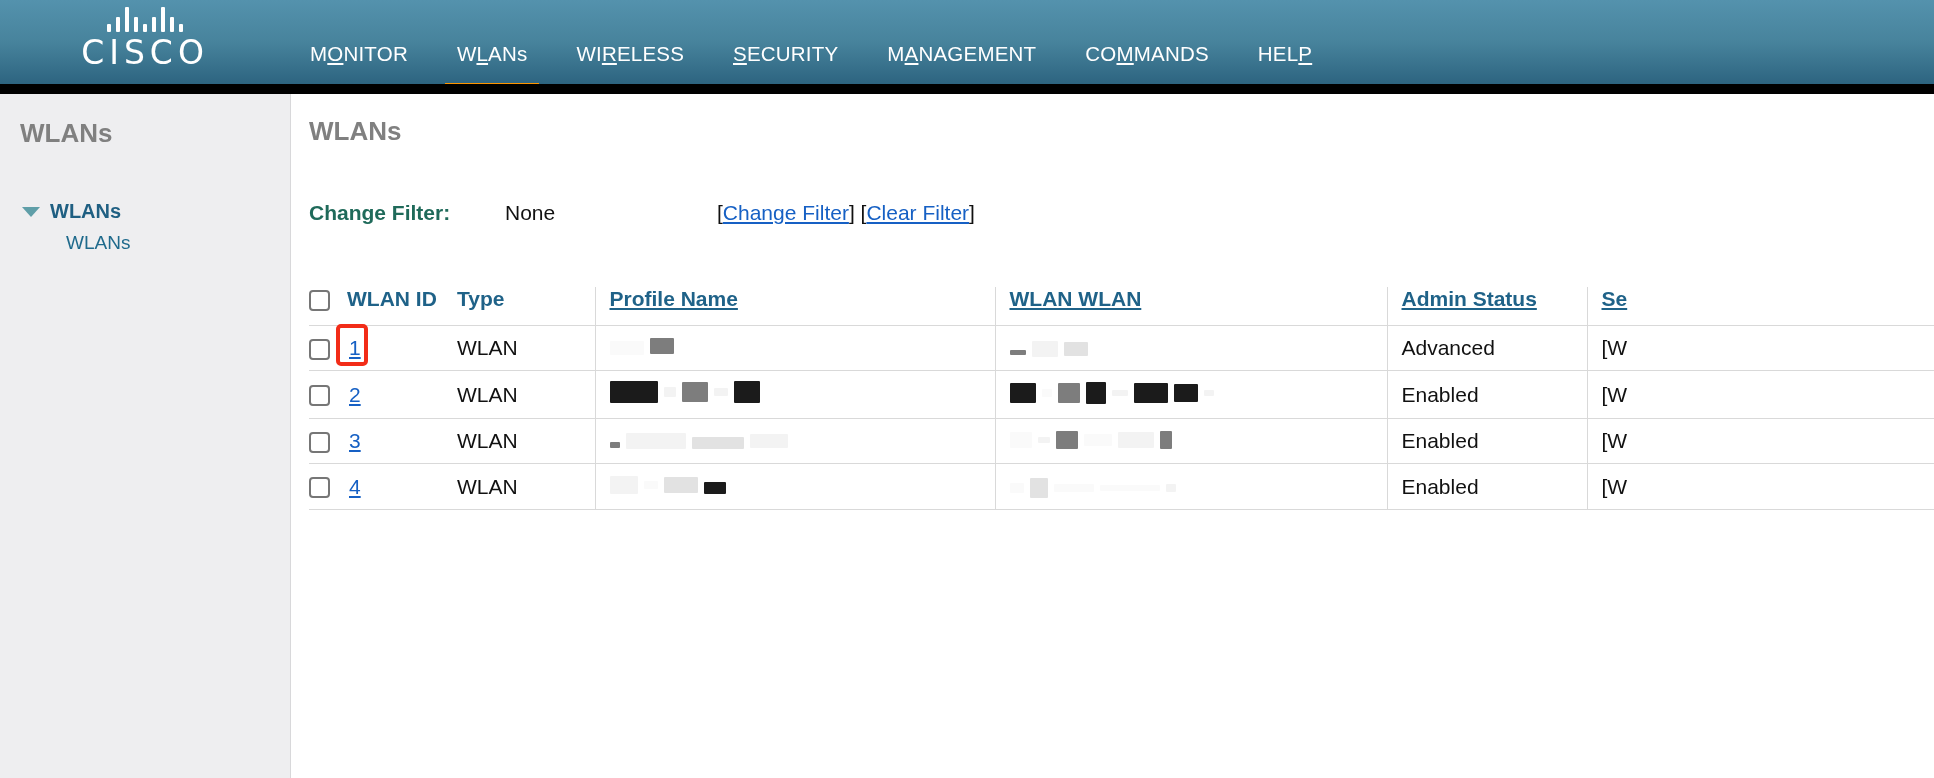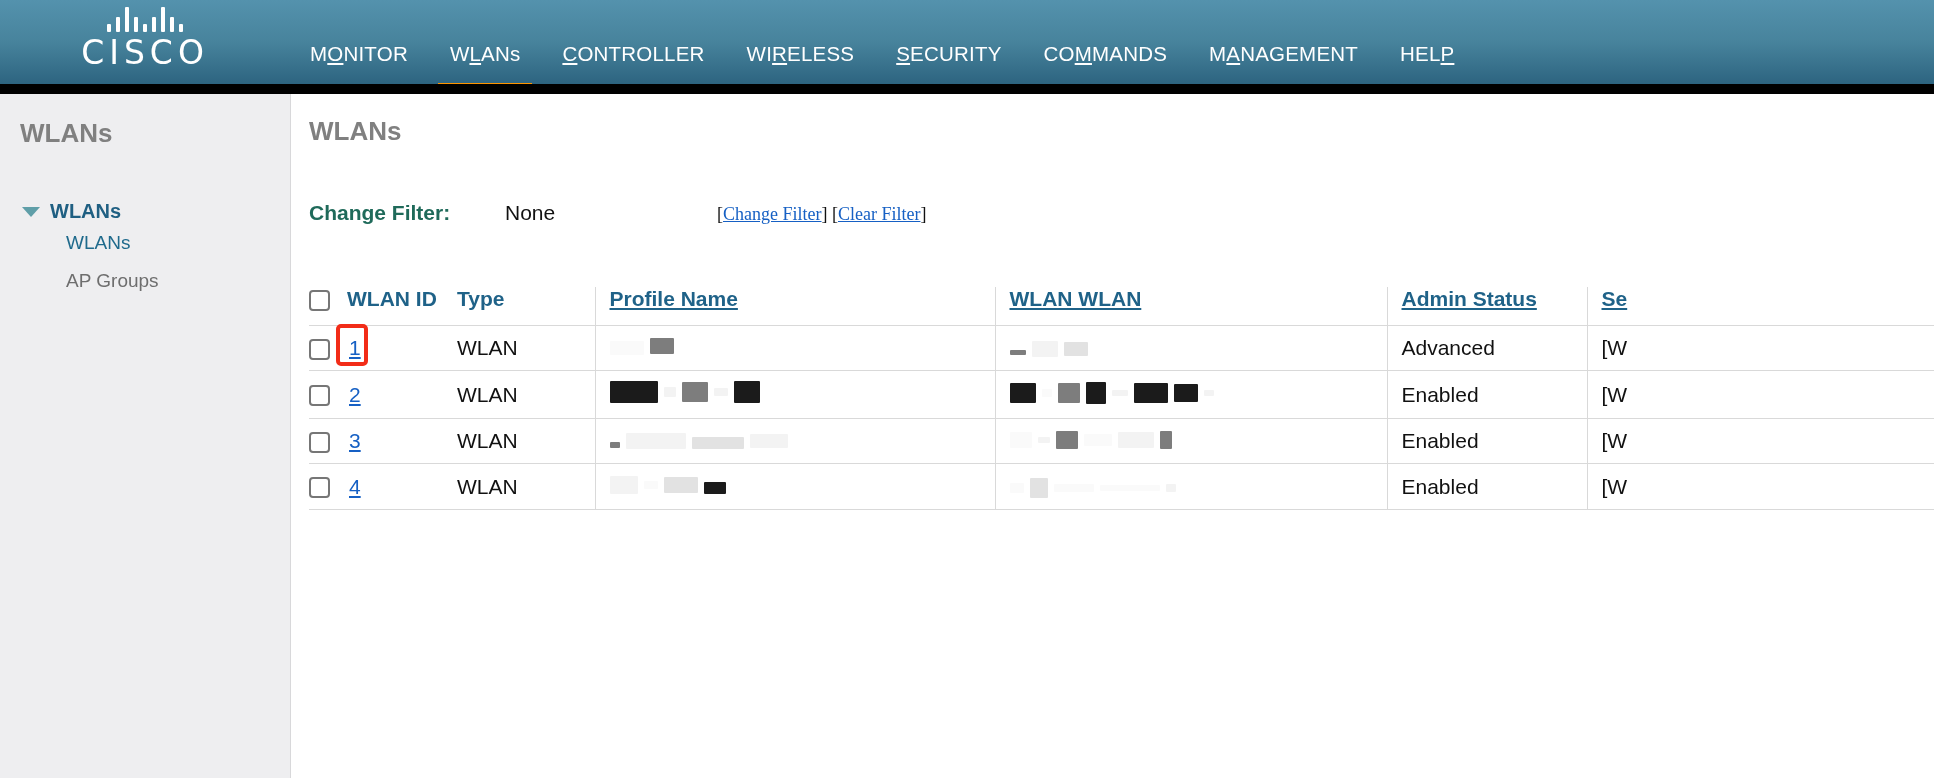--- a/index.html
+++ b/index.html
@@ -64,21 +64,21 @@
     margin-top: 4px;
     font-family: "DejaVu Sans", sans-serif;
     line-height: 1;
   }
 
   .main-nav {
     display: flex;
     align-items: flex-end;
     height: 84px;
     padding-bottom: 0;
-    gap: 2px;
+    gap: 9px;
   }
   .nav-item {
     position: relative;
     color: #ffffff;
     font-size: 20.5px;
     letter-spacing: 0.2px;
     padding: 0 20px 18px 20px;
     cursor: pointer;
     white-space: nowrap;
     font-family: "Liberation Sans", sans-serif;
@@ -187,24 +187,24 @@
     font-family: "Liberation Sans", sans-serif;
   }
   .filter-value {
     color: #111111;
     font-size: 21px;
     width: 212px;
     flex: 0 0 212px;
     font-family: "Liberation Sans", sans-serif;
   }
   .filter-links {
-    font-size: 18px;
+    font-size: 21px;
     color: #111111;
     white-space: nowrap;
-    font-family: Liberation Serif, serif;
+    font-family: Liberation Sans, sans-serif;
   }
   .filter-links a {
     color: #1660c4;
     text-decoration: underline;
     cursor: pointer;
   }
 
   
   .wlan-table {
     border-collapse: collapse;
@@ -307,44 +307,42 @@
         <i></i>
         <i></i>
         <i></i>
         <i></i>
     </div>
     <div class="cisco-wordmark">CISCO</div>
   </div>
   <nav class="main-nav" id="main-nav">
       <div class="nav-item"><span>M</span><span class="ak">O</span><span>N</span><span>I</span><span>T</span><span>O</span><span>R</span></div>
       <div class="nav-item active"><span>W</span><span class="ak">L</span><span>A</span><span>N</span><span>s</span></div>
-      <div class="nav-item"><span class="ak">C</span><span>O</span><span>N</span><span>T</span><span>R</span><span>O</span><span>L</span><span>L</span><span>E</span><span>R</span></div>
       <div class="nav-item"><span>W</span><span>I</span><span class="ak">R</span><span>E</span><span>L</span><span>E</span><span>S</span><span>S</span></div>
       <div class="nav-item"><span class="ak">S</span><span>E</span><span>C</span><span>U</span><span>R</span><span>I</span><span>T</span><span>Y</span></div>
+      <div class="nav-item"><span>M</span><span class="ak">A</span><span>N</span><span>A</span><span>G</span><span>E</span><span>M</span><span>E</span><span>N</span><span>T</span></div>
       <div class="nav-item"><span>C</span><span>O</span><span class="ak">M</span><span>M</span><span>A</span><span>N</span><span>D</span><span>S</span></div>
-      <div class="nav-item"><span>M</span><span class="ak">A</span><span>N</span><span>A</span><span>G</span><span>E</span><span>M</span><span>E</span><span>N</span><span>T</span></div>
       <div class="nav-item"><span>H</span><span>E</span><span>L</span><span class="ak">P</span></div>
     </nav>
 </div>
 <div class="black-strip"></div>
 
 <div class="page-body">
 
   <aside class="sidebar">
     <div class="sidebar-title">WLANs</div>
     <div id="sidebar-groups">
         <div class="side-group">
           <div class="side-group-head">
             <span class="caret"></span>
             <span class="side-group-label">WLANs</span>
           </div>
           <div class="side-sub link">WLANs</div>
         </div>
         <div class="side-group">
-          <div class="side-sub muted">AP Groups</div>
         </div>
       </div>
   </aside>
 
   <main class="content">
     <h1 class="content-title">WLANs</h1>
 
     <div class="filter-row">
       <div class="filter-label">Change Filter:</div>
       <div class="filter-value">None</div>

